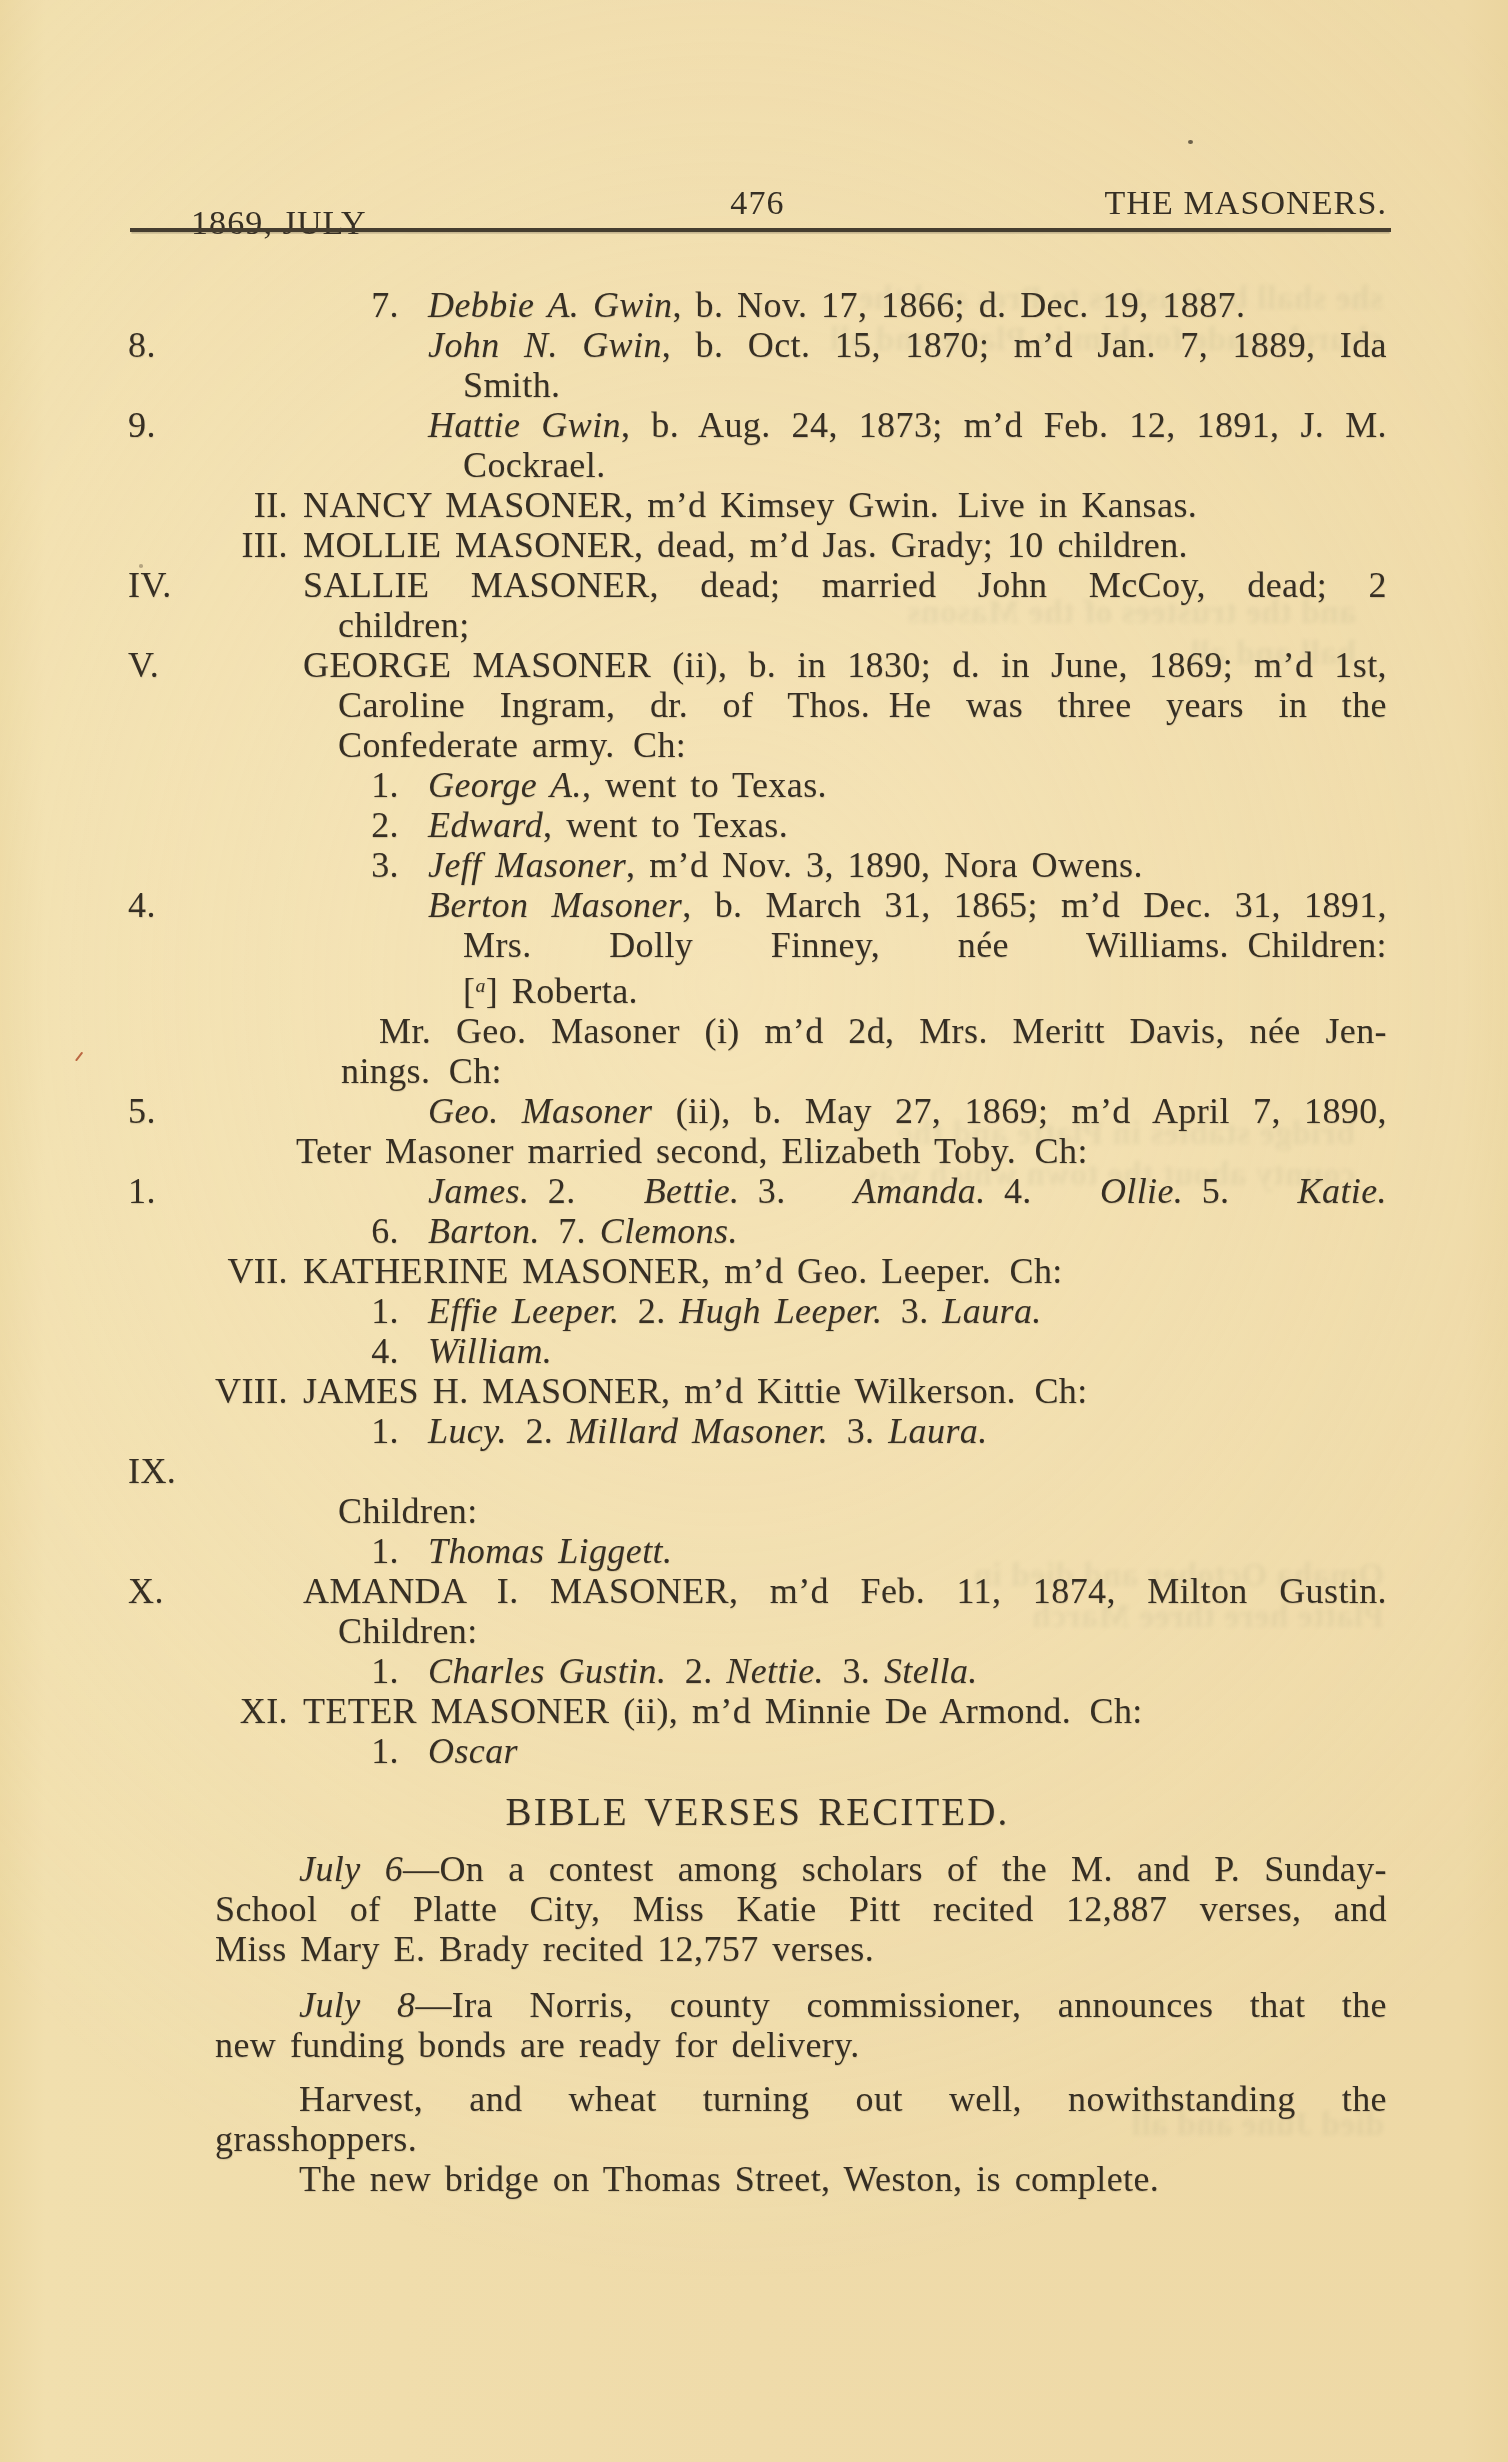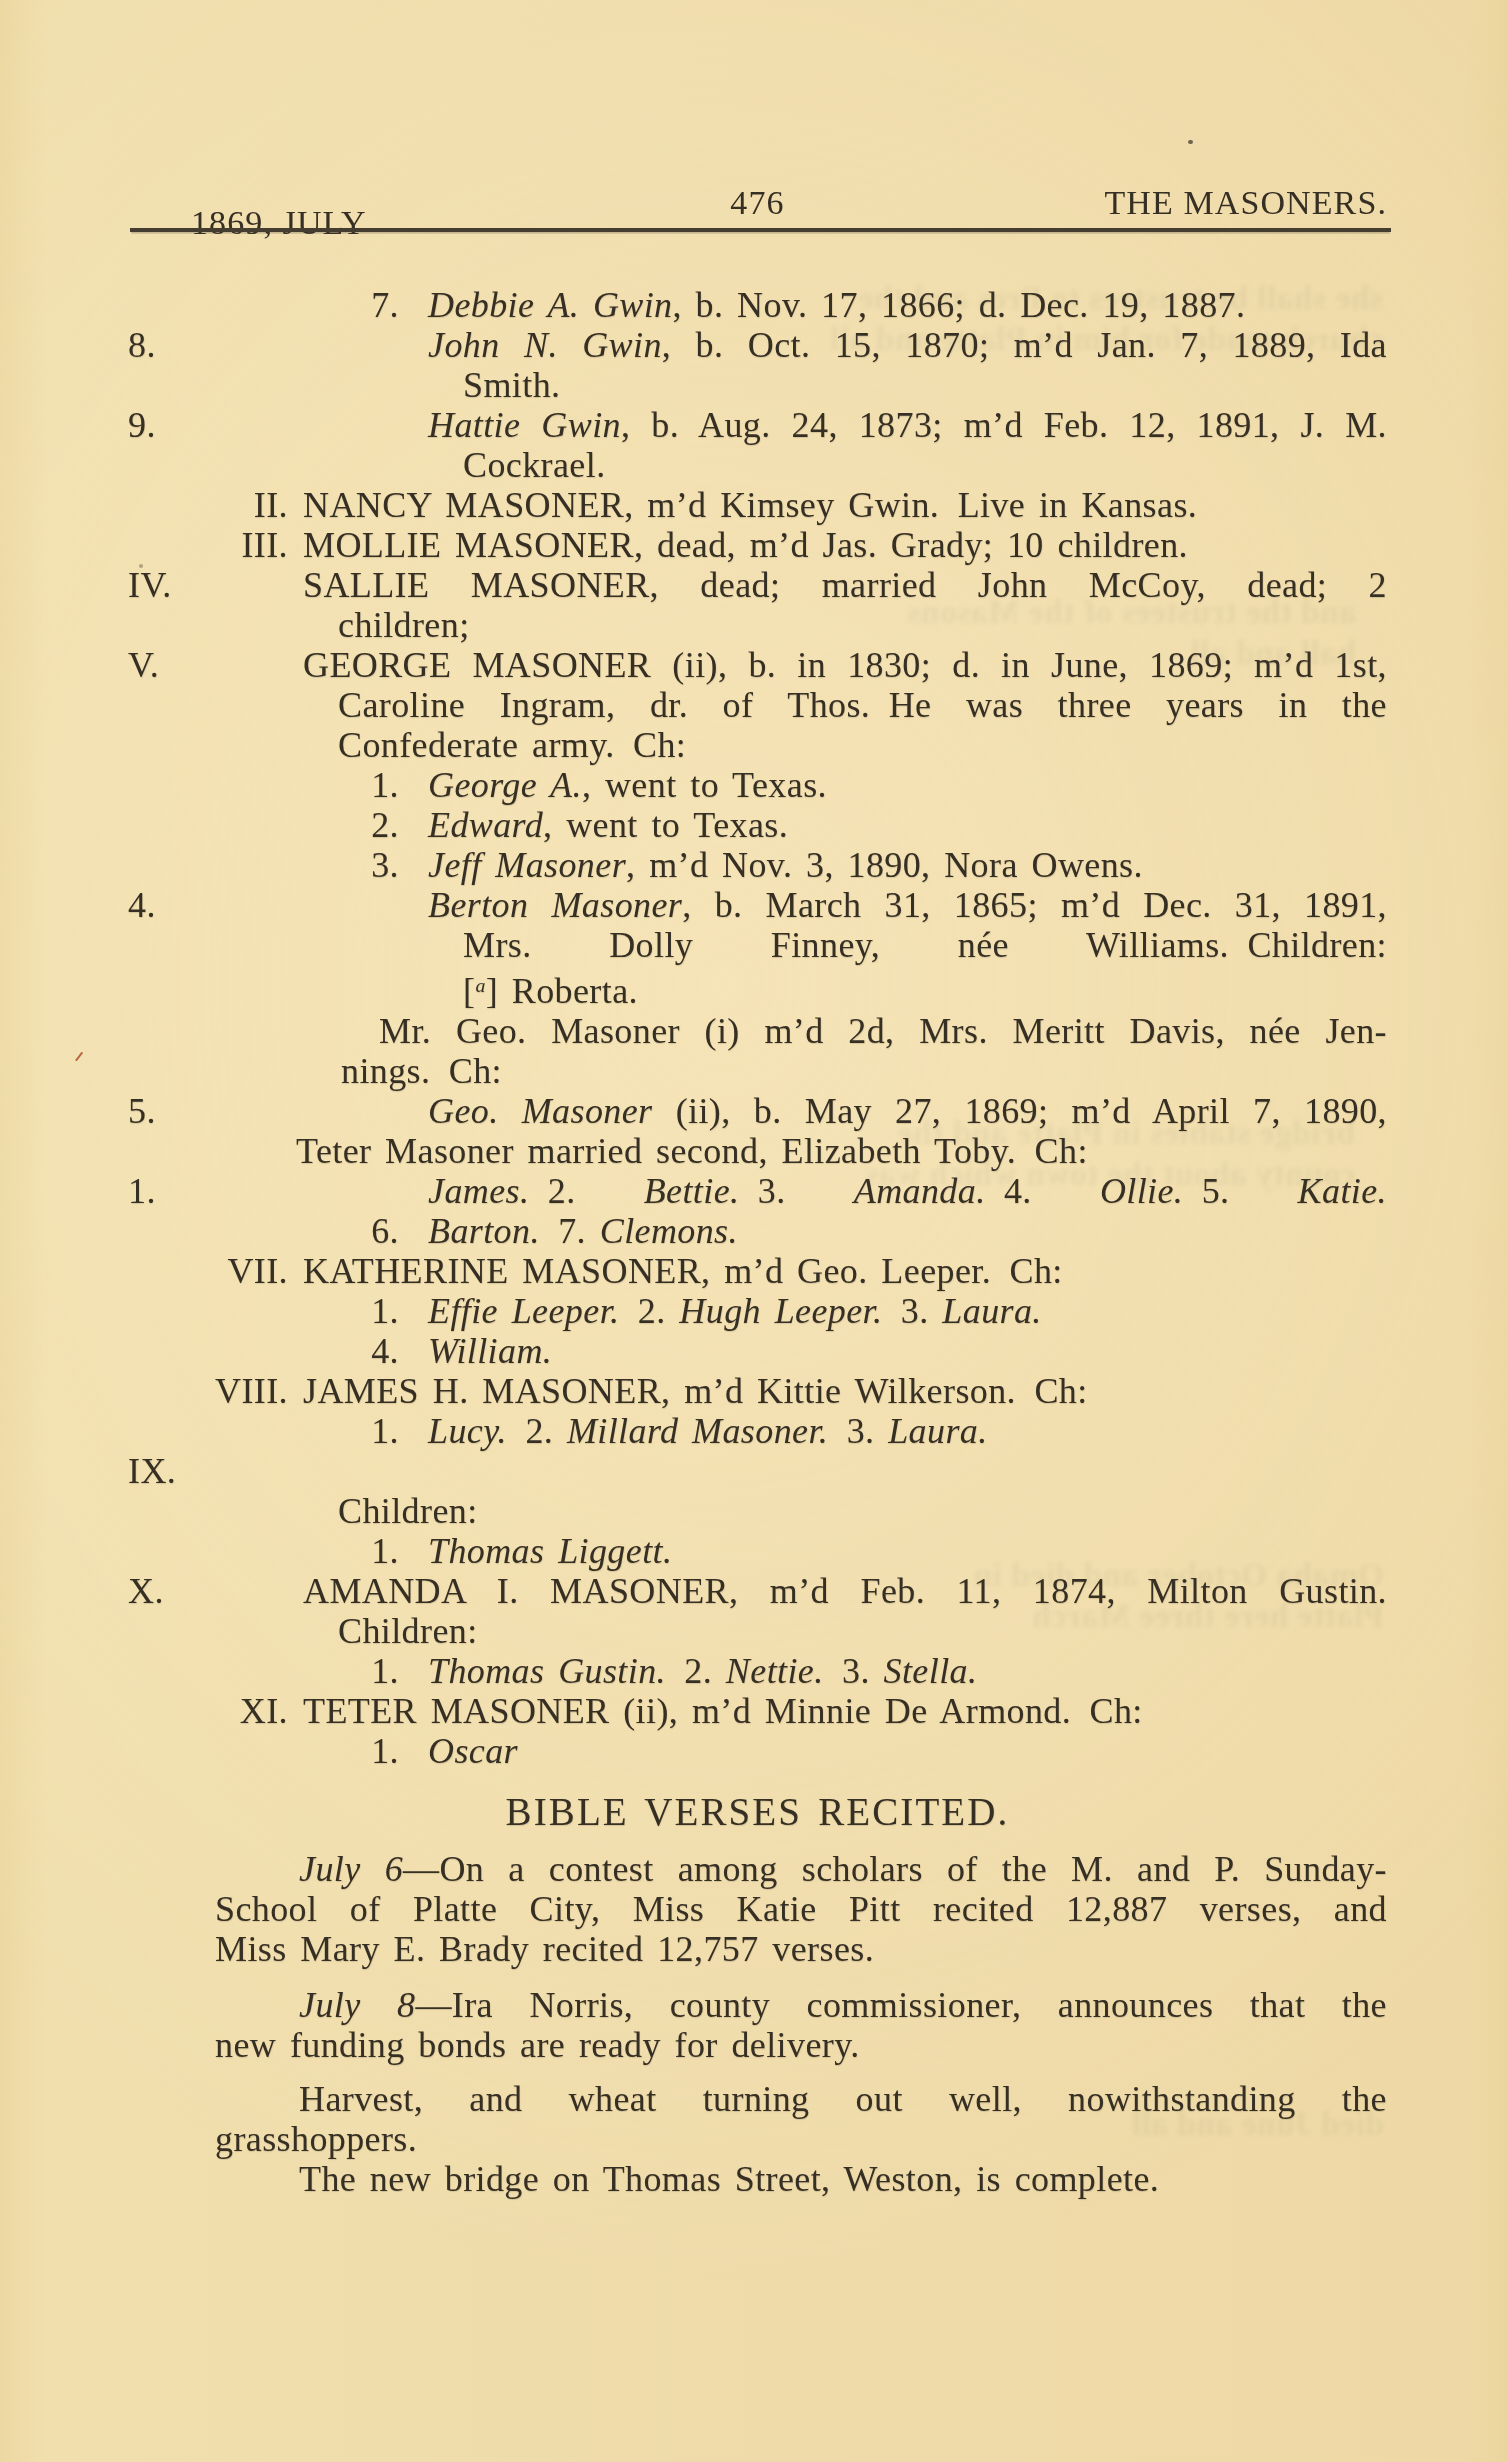--- a/index.html
+++ b/index.html
@@ -94,21 +94,21 @@
       <div class="line r"><span class="num">VII.</span><span class="">KATHERINE MASONER, m’d Geo. Leeper. Ch:</span></div>
       <div class="line c1"><span class="num">1.</span><span class="i ">Effie Leeper.</span><span class=""> 2. </span><span class="i ">Hugh Leeper.</span><span class=""> 3. </span><span class="i ">Laura.</span></div>
       <div class="line c1"><span class="num">4.</span><span class="i ">William.</span></div>
       <div class="line r"><span class="num">VIII.</span><span class="">JAMES H. MASONER, m’d Kittie Wilkerson. Ch:</span></div>
       <div class="line c1"><span class="num">1.</span><span class="i ">Lucy.</span><span class=""> 2. </span><span class="i ">Millard Masoner.</span><span class=""> 3. </span><span class="i ">Laura.</span></div>
       <div class="line r j"><span class="num">IX.</span></div>
       <div class="line rc"><span class="">Children:</span></div>
       <div class="line c1"><span class="num">1.</span><span class="i ">Thomas Liggett.</span></div>
       <div class="line r j"><span class="num">X.</span><span class="">AMANDA I. MASONER, m’d Feb. 11, 1874, Milton Gustin.</span></div>
       <div class="line rc"><span class="">Children:</span></div>
-      <div class="line c1"><span class="num">1.</span><span class="i ">Thomas Gustin.</span><span class=""> 2. </span><span class="i ">Nettie.</span><span class=""> 3. </span><span class="i ">Stella.</span></div>
+      <div class="line c1"><span class="num">1.</span><span class="i ">Charles Gustin.</span><span class=""> 2. </span><span class="i ">Nettie.</span><span class=""> 3. </span><span class="i ">Stella.</span></div>
       <div class="line r"><span class="num">XI.</span><span class="">TETER MASONER (ii), m’d Minnie De Armond. Ch:</span></div>
       <div class="line c1"><span class="num">1.</span><span class="i ">Oscar</span></div>
       <div class="line h"><span class="">BIBLE VERSES RECITED.</span></div>
       <div class="line p2 j"><span class="i ">July 6</span><span class="">—On a contest among scholars of the M. and P. Sunday-</span></div>
       <div class="line p2c j"><span class="">School of Platte City, Miss Katie Pitt recited 12,887 verses, and</span></div>
       <div class="line p2c"><span class="">Miss Mary E. Brady recited 12,757 verses.</span></div>
       <div class="line p2 j" style="margin-top: 15.7px;"><span class="i ">July 8</span><span class="">—Ira Norris, county commissioner, announces that the</span></div>
       <div class="line p2c"><span class="">new funding bonds are ready for delivery.</span></div>
       <div class="line p2 j" style="margin-top: 14px;"><span class="">Harvest, and wheat turning out well, nowithstanding the</span></div>
       <div class="line p2c"><span class="">grasshoppers.</span></div>

